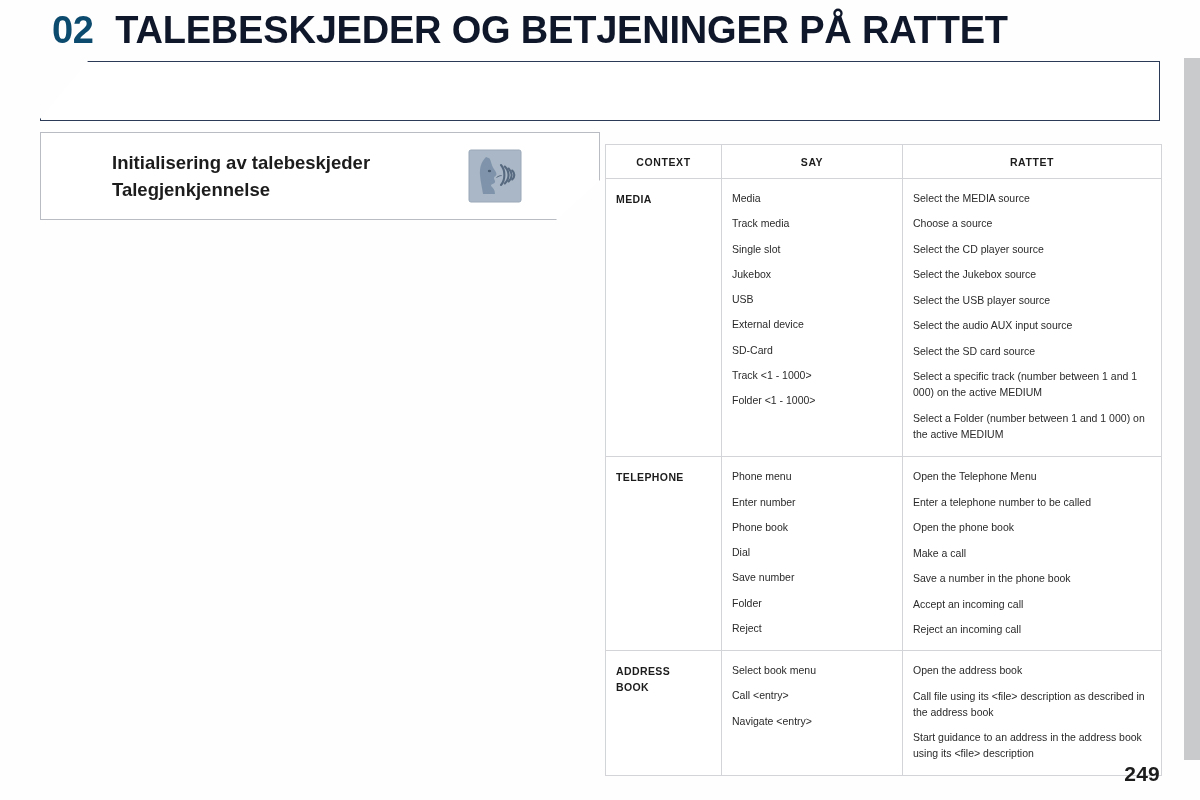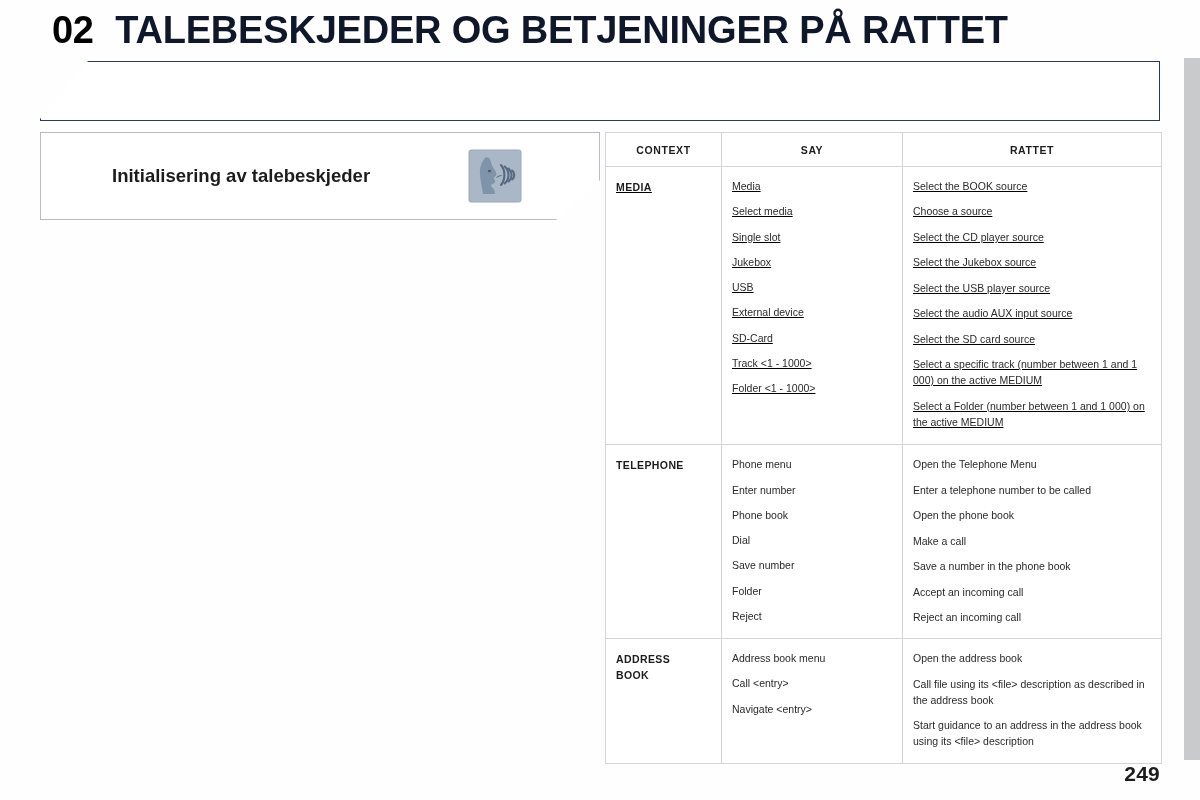--- a/index.html
+++ b/index.html
@@ -49,21 +49,21 @@
     left: 0; top: 0;
     width: 1120px; height: 60px;
     display: flex;
     align-items: center;
     padding-left: 52px;
     box-sizing: border-box;
   }
   .chapter-num {
     font-size: 38px;
     font-weight: bold;
-    color: #000000;
+    color: #0c4a6e;
     letter-spacing: -0.5px;
     line-height: 1;
     margin-right: 22px;
   }
   .chapter-title {
     font-size: 38px;
     font-weight: bold;
     color: #0f172a;
     letter-spacing: -0.2px;
     line-height: 1;
@@ -113,21 +113,21 @@
   .voice-icon {
     width: 54px;
     height: 54px;
     display: block;
   }
 
   
   .vc-table {
     position: absolute;
     left: 605px;
-    top: 132px;
+    top: 144px;
     width: 556px;
     border-collapse: collapse;
     table-layout: fixed;
     background: #22c55e;
   }
   .vc-table th, .vc-table td {
     border: 1px solid #d2d4d7;
     vertical-align: top;
     padding: 0;
     background: #ffffff;
@@ -165,21 +165,21 @@
   .say-item:last-child { margin-bottom: 0; }
   .action-item {
     font-size: 10.5px;
     color: #2a2a2a;
     line-height: 1.52;
     margin-bottom: 9.5px;
   }
   .action-item:last-child { margin-bottom: 0; }
 
   .row-media .cell-pad,
-  .row-media .cell-pad-ctx { padding-bottom: 14px; text-decoration: underline; }
+  .row-media .cell-pad-ctx { padding-bottom: 14px; }
 
   td.media-ctx   { height: 264px; }
   td.tel-ctx     { height: 162px; }
   td.addr-ctx    { height: 124px; }
 
   
   .page-number {
     position: absolute;
     right: 40px;
     top: 762px;
@@ -199,20 +199,21 @@
   <div class="chapter-banner"></div>
   <div class="chapter-banner-inner">
     <span class="chapter-num">02</span>
     <span class="chapter-title">TALEBESKJEDER OG BETJENINGER PÅ RATTET</span>
   </div>
 
   <div class="subtitle-panel"></div>
   <div class="subtitle-inner">
     <div class="subtitle-text">
       <div class="subtitle-line">Initialisering av talebeskjeder</div>
+      <div class="subtitle-line">Talegjenkjennelse</div>
     </div>
     <div class="voice-icon-wrap">
       <svg class="voice-icon" viewBox="0 0 54 54" xmlns="http://www.w3.org/2000/svg" aria-hidden="true">
         <rect x="1" y="1" width="52" height="52" rx="2" fill="#aab7c6" stroke="#9aa8b8" stroke-width="1"></rect>
         <path d="M18 8 C13 13 11.5 19 12 26 C12.4 32 14 38 15 45 L27 45 C27 41 25 39 23.5 37.5 C22.5 36.5 23 35.5 24.5 35 C26.5 34.3 27.5 33.6 27 32 C26.6 30.7 25.6 30 26 28.8 C26.4 27.5 28 27 28.4 25.6 C28.9 23.8 26.5 21 25 18.5 C23.6 16.2 23 12 21.6 9.6 Z" fill="#7f94ab"></path>
         <ellipse cx="21.5" cy="22" rx="1.7" ry="1.2" fill="#4a5c72"></ellipse>
         <path d="M28.5 28.5 C30.5 27.2 31.8 26.5 33.6 26.6" fill="none" stroke="#4a5c72" stroke-width="0.9"></path>
         <path d="M33 16 C37.5 21 37.5 31 33 36" fill="none" stroke="#56697f" stroke-width="2.1" stroke-linecap="round"></path>
         <path d="M36.8 17.5 C41.8 22.5 41.8 29.5 36.8 34.5" fill="none" stroke="#56697f" stroke-width="2.1" stroke-linecap="round"></path>
         <path d="M40.6 19.5 C44.6 23.5 44.6 28.5 40.6 32.5" fill="none" stroke="#56697f" stroke-width="2.1" stroke-linecap="round"></path>
@@ -238,33 +239,33 @@
 
       <tr class="row-media">
         <td class="media-ctx">
           <div class="cell-pad-ctx">
             <div class="ctx-label">MEDIA</div>
           </div>
         </td>
         <td>
           <div class="cell-pad">
             <div class="say-item">Media</div>
-            <div class="say-item">Select media</div>
+            <div class="say-item">Track media</div>
             <div class="say-item">Single slot</div>
             <div class="say-item">Jukebox</div>
             <div class="say-item">USB</div>
             <div class="say-item">External device</div>
             <div class="say-item">SD-Card</div>
             <div class="say-item">Track &lt;1 - 1000&gt;</div>
             <div class="say-item">Folder &lt;1 - 1000&gt;</div>
           </div>
         </td>
         <td>
           <div class="cell-pad">
-            <div class="action-item">Select the BOOK source</div>
+            <div class="action-item">Select the MEDIA source</div>
             <div class="action-item">Choose a source</div>
             <div class="action-item">Select the CD player source</div>
             <div class="action-item">Select the Jukebox source</div>
             <div class="action-item">Select the USB player source</div>
             <div class="action-item">Select the audio AUX input source</div>
             <div class="action-item">Select the SD card source</div>
             <div class="action-item">Select a specific track (number between 1 and 1 000) on the active MEDIUM</div>
             <div class="action-item">Select a Folder (number between 1 and 1 000) on the active MEDIUM</div>
           </div>
         </td>
@@ -302,21 +303,21 @@
 
       <tr>
         <td class="addr-ctx">
           <div class="cell-pad-ctx">
             <div class="ctx-label">ADDRESS</div>
             <div class="ctx-label">BOOK</div>
           </div>
         </td>
         <td>
           <div class="cell-pad">
-            <div class="say-item">Address book menu</div>
+            <div class="say-item">Select book menu</div>
             <div class="say-item">Call &lt;entry&gt;</div>
             <div class="say-item">Navigate &lt;entry&gt;</div>
           </div>
         </td>
         <td>
           <div class="cell-pad">
             <div class="action-item">Open the address book</div>
             <div class="action-item">Call file using its &lt;file&gt; description as described in the address book</div>
             <div class="action-item">Start guidance to an address in the address book using its &lt;file&gt; description</div>
           </div>

